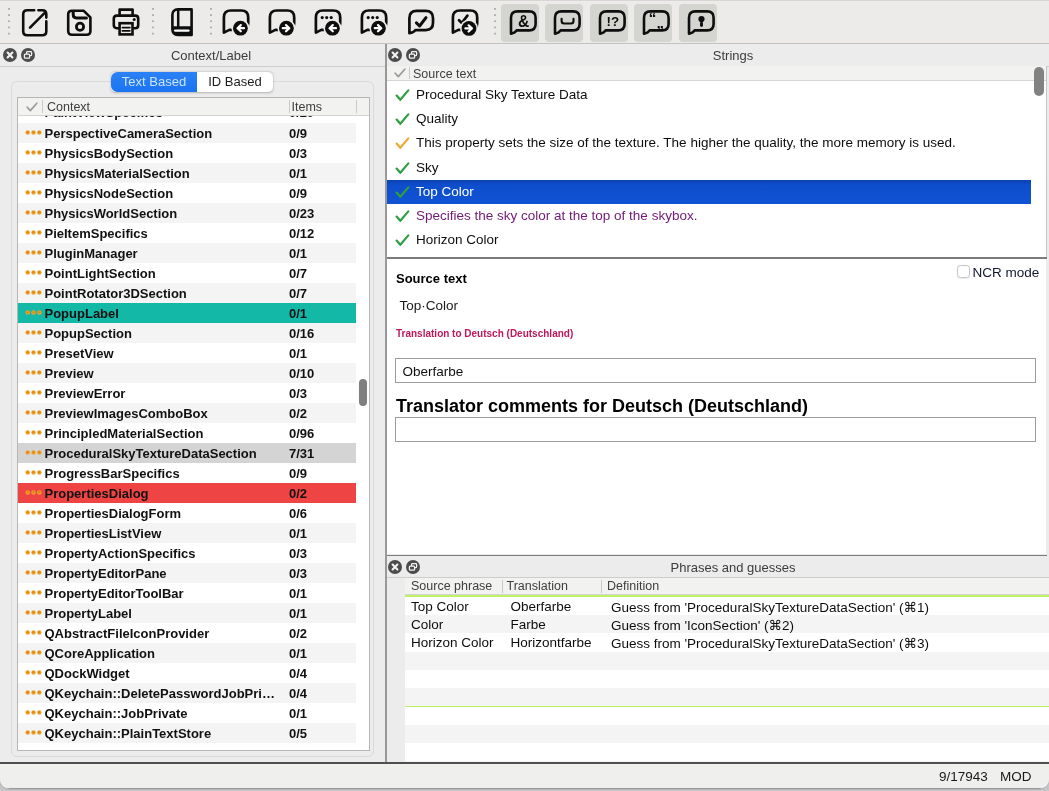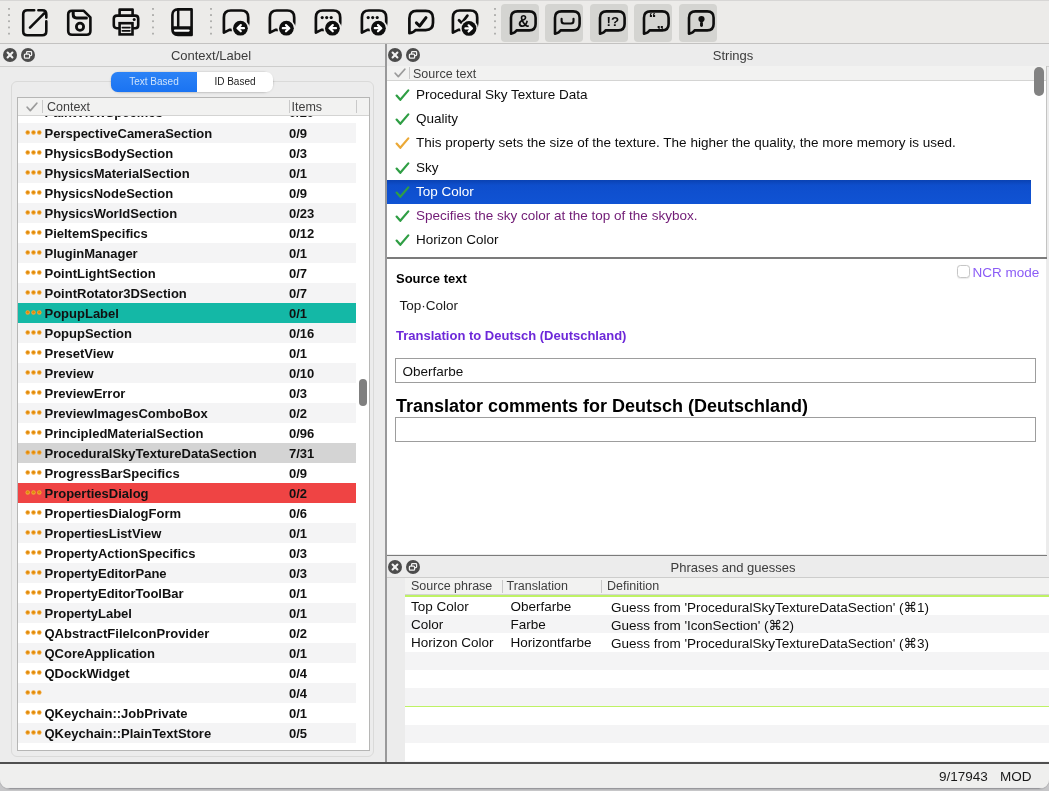--- a/index.html
+++ b/index.html
@@ -135,21 +135,21 @@
         </svg></div>
       <div class="dbtn" style="left:21px;top:3.5px;"><svg width="14" height="14" viewBox="0 0 14 14">
           <circle cx="7" cy="7" r="7" fill="#4c4c4c"></circle>
           <rect x="5.6" y="3.6" width="5" height="3.9" rx="0.8" fill="none" stroke="#f2f2f2" stroke-width="1.25"></rect>
           <rect x="3.4" y="6" width="5.2" height="4.2" rx="0.9" fill="#4d4d4d" stroke="#f2f2f2" stroke-width="1.25"></rect>
         </svg></div>
       <div class="dtitle" style="left:40px;top:3.5px;width:342px;text-align:center;">Context/Label</div>
       <div class="abs" style="left:0;top:21.5px;width:385px;height:1px;background:#cdcdcc;"></div>
     </div>
 <div class="abs" style="left:11px;top:81px;width:363px;height:676px;border:1px solid #dadad9;border-radius:6px;"></div>
-<div class="abs" style="left:111px;top:71.5px;width:162px;height:20px;border-radius:9px;box-shadow:0 0.5px 2.5px rgba(0,0,0,0.22),0 0 0 0.5px rgba(0,0,0,0.05);font-size:10px;">
+<div class="abs" style="left:111px;top:71.5px;width:162px;height:20px;border-radius:4px;box-shadow:0 0.5px 2.5px rgba(0,0,0,0.22),0 0 0 0.5px rgba(0,0,0,0.05);font-size:13px;">
 <div class="abs" style="left:0;top:0;width:86px;height:20px;background:linear-gradient(#2b82f6,#1a73f2);border-radius:6.5px 0 0 6.5px;color:#cde2fb;text-align:center;line-height:20px;">Text Based</div>
 <div class="abs" style="left:86px;top:0;width:76px;height:20px;background:#ffffff;border-radius:0 6.5px 6.5px 0;color:#1b1b1b;text-align:center;line-height:20px;">ID Based</div>
 </div>
 <div class="abs" style="left:17px;top:97px;width:352.5px;height:654px;background:#fff;border:1px solid #b6b6b5;overflow:hidden;">
       <div class="abs" style="left:0;top:0;width:351.5px;height:17.5px;background:#f2f2f1;border-bottom:1px solid #d4d4d3;"></div>
       <div class="abs" style="left:8px;top:3.5px;line-height:0;"><svg width="12" height="10" viewBox="0 0 12 10">
           <path d="M1.2 5.2 L4.3 8.6 L10.8 1.2" fill="none" stroke="#9b9b9b" stroke-width="1.7" stroke-linecap="round" stroke-linejoin="round"></path>
         </svg></div>
       <div class="abs colsep" style="left:23.5px;top:2px;height:13px;"></div>
       <div class="abs hdrtext" style="left:29px;top:2px;">Context</div>
@@ -499,20 +499,21 @@
         </div>
         <div class="trow" style="top:567.4px;background:#f4f4f5;">
           <svg class="odots" width="18" height="7" viewBox="0 0 18 7">
             <circle cx="2.7" cy="3.4" r="2.25" fill="#f2a435"></circle>
             <circle cx="2.7" cy="3.2" r="1.2" fill="#dd8a07"></circle>
             <circle cx="8.5" cy="3.4" r="2.25" fill="#f2a435"></circle>
             <circle cx="8.5" cy="3.2" r="1.2" fill="#dd8a07"></circle>
             <circle cx="14.3" cy="3.4" r="2.25" fill="#f2a435"></circle>
             <circle cx="14.3" cy="3.2" r="1.2" fill="#dd8a07"></circle>
           </svg>
+          <div class="tname">QKeychain::DeletePasswordJobPri…</div>
           <div class="titems">0/4</div>
         </div>
         <div class="trow" style="top:587.4px;background:#ffffff;">
           <svg class="odots" width="18" height="7" viewBox="0 0 18 7">
             <circle cx="2.7" cy="3.4" r="2.25" fill="#f2a435"></circle>
             <circle cx="2.7" cy="3.2" r="1.2" fill="#dd8a07"></circle>
             <circle cx="8.5" cy="3.4" r="2.25" fill="#f2a435"></circle>
             <circle cx="8.5" cy="3.2" r="1.2" fill="#dd8a07"></circle>
             <circle cx="14.3" cy="3.4" r="2.25" fill="#f2a435"></circle>
             <circle cx="14.3" cy="3.2" r="1.2" fill="#dd8a07"></circle>
@@ -595,24 +596,24 @@
             <path d="M1.6 6.6 L5.3 10.8 L13.3 1.4" fill="none" stroke="#2f9e44" stroke-width="2.2" stroke-linecap="round" stroke-linejoin="round"></path>
           </svg></div>
         <div class="abs" style="left:29.5px;top:4px;white-space:nowrap;">Horizon Color</div>
       </div>
       <div class="abs" style="left:647px;top:0.5px;width:10.5px;height:29px;background:#828282;border-radius:5.5px;"></div>
     </div>
 <div class="abs" style="left:386.5px;top:257px;width:660px;height:1.8px;background:#7b7b7b;"></div>
 <div class="abs" style="left:386.5px;top:258.8px;width:660px;height:295.7px;">
       <div class="abs" style="left:0;top:0;width:659.5px;height:295.5px;background:#fff;"></div>
       <div class="abs" style="left:570.5px;top:6.5px;width:12.5px;height:13px;background:#fff;border:1px solid #c6c6c6;border-radius:3.5px;box-shadow:0 0.5px 1px rgba(0,0,0,0.08);"></div>
-      <div class="abs" style="left:586px;top:6px;font-size:13.5px;color:#8b5cf6;">NCR mode</div>
+      <div class="abs" style="left:586px;top:6px;font-size:13.5px;color:#0f172a;">NCR mode</div>
       <div class="abs bold" style="left:9.5px;top:12.5px;font-size:13px;color:#000;">Source text</div>
       <div class="abs" style="left:13px;top:39px;font-size:13.5px;color:#1a1a1a;">Top·Color</div>
-      <div class="abs bold" style="left:9.5px;top:69px;font-size:13px;color:#6d28d9;">Translation to Deutsch (Deutschland)</div>
+      <div class="abs bold" style="left:9.5px;top:69px;font-size:10px;color:#be185d;">Translation to Deutsch (Deutschland)</div>
       <div class="abs" style="left:8px;top:99px;width:641px;height:25.5px;background:#fff;border:1px solid #9d9d9d;"></div>
       <div class="abs" style="left:16px;top:105px;font-size:13.5px;color:#111;">Oberfarbe</div>
       <div class="abs bold" style="left:9.5px;top:137.5px;font-size:18px;color:#000;">Translator comments for Deutsch (Deutschland)</div>
       <div class="abs" style="left:8px;top:158px;width:641px;height:25.5px;background:#fff;border:1px solid #9d9d9d;"></div>
     </div>
 <div class="abs" style="left:386.5px;top:554.5px;width:660px;height:1.5px;background:#7b7b7b;"></div>
 <div class="abs" style="left:388px;top:559.5px;"><svg width="14" height="14" viewBox="0 0 14 14">
         <circle cx="7" cy="7" r="7" fill="#4c4c4c"></circle>
         <path d="M4.6 4.6 L9.4 9.4 M9.4 4.6 L4.6 9.4" stroke="#f2f2f2" stroke-width="2.1" stroke-linecap="round"></path>
       </svg></div>

